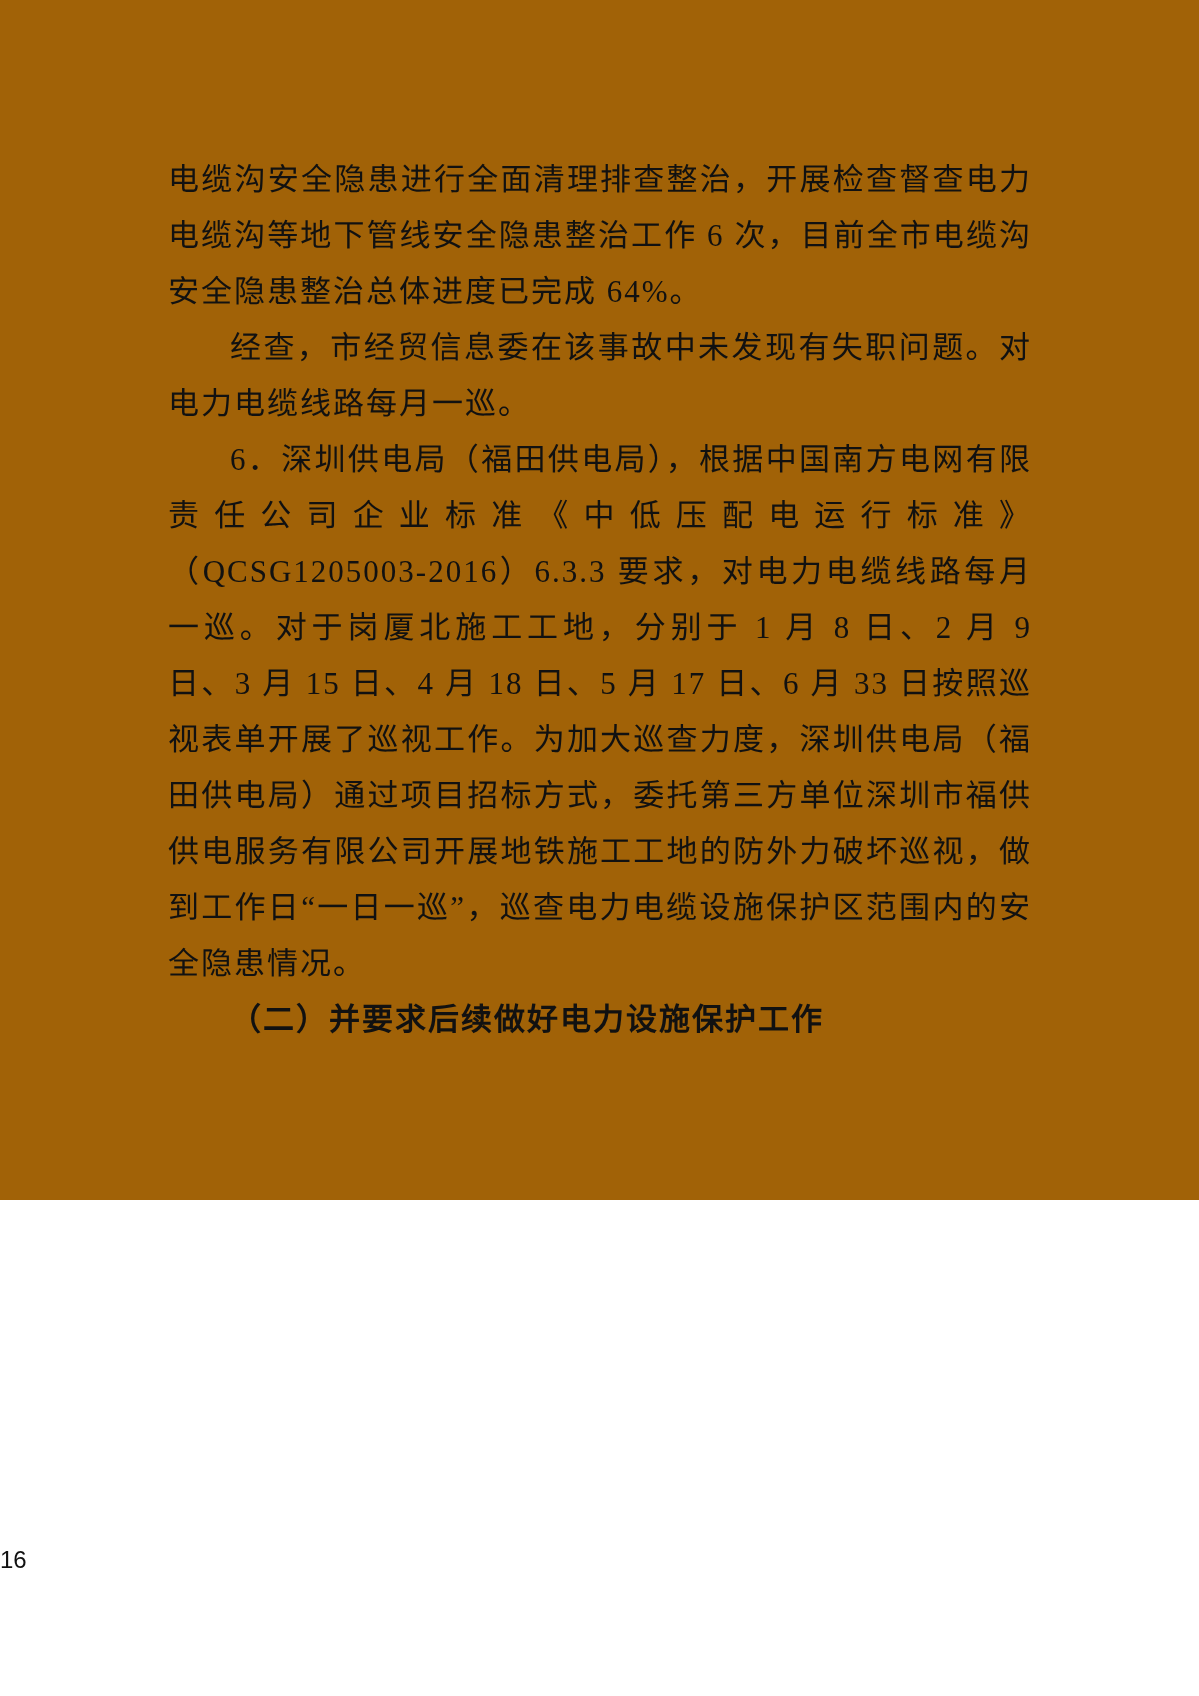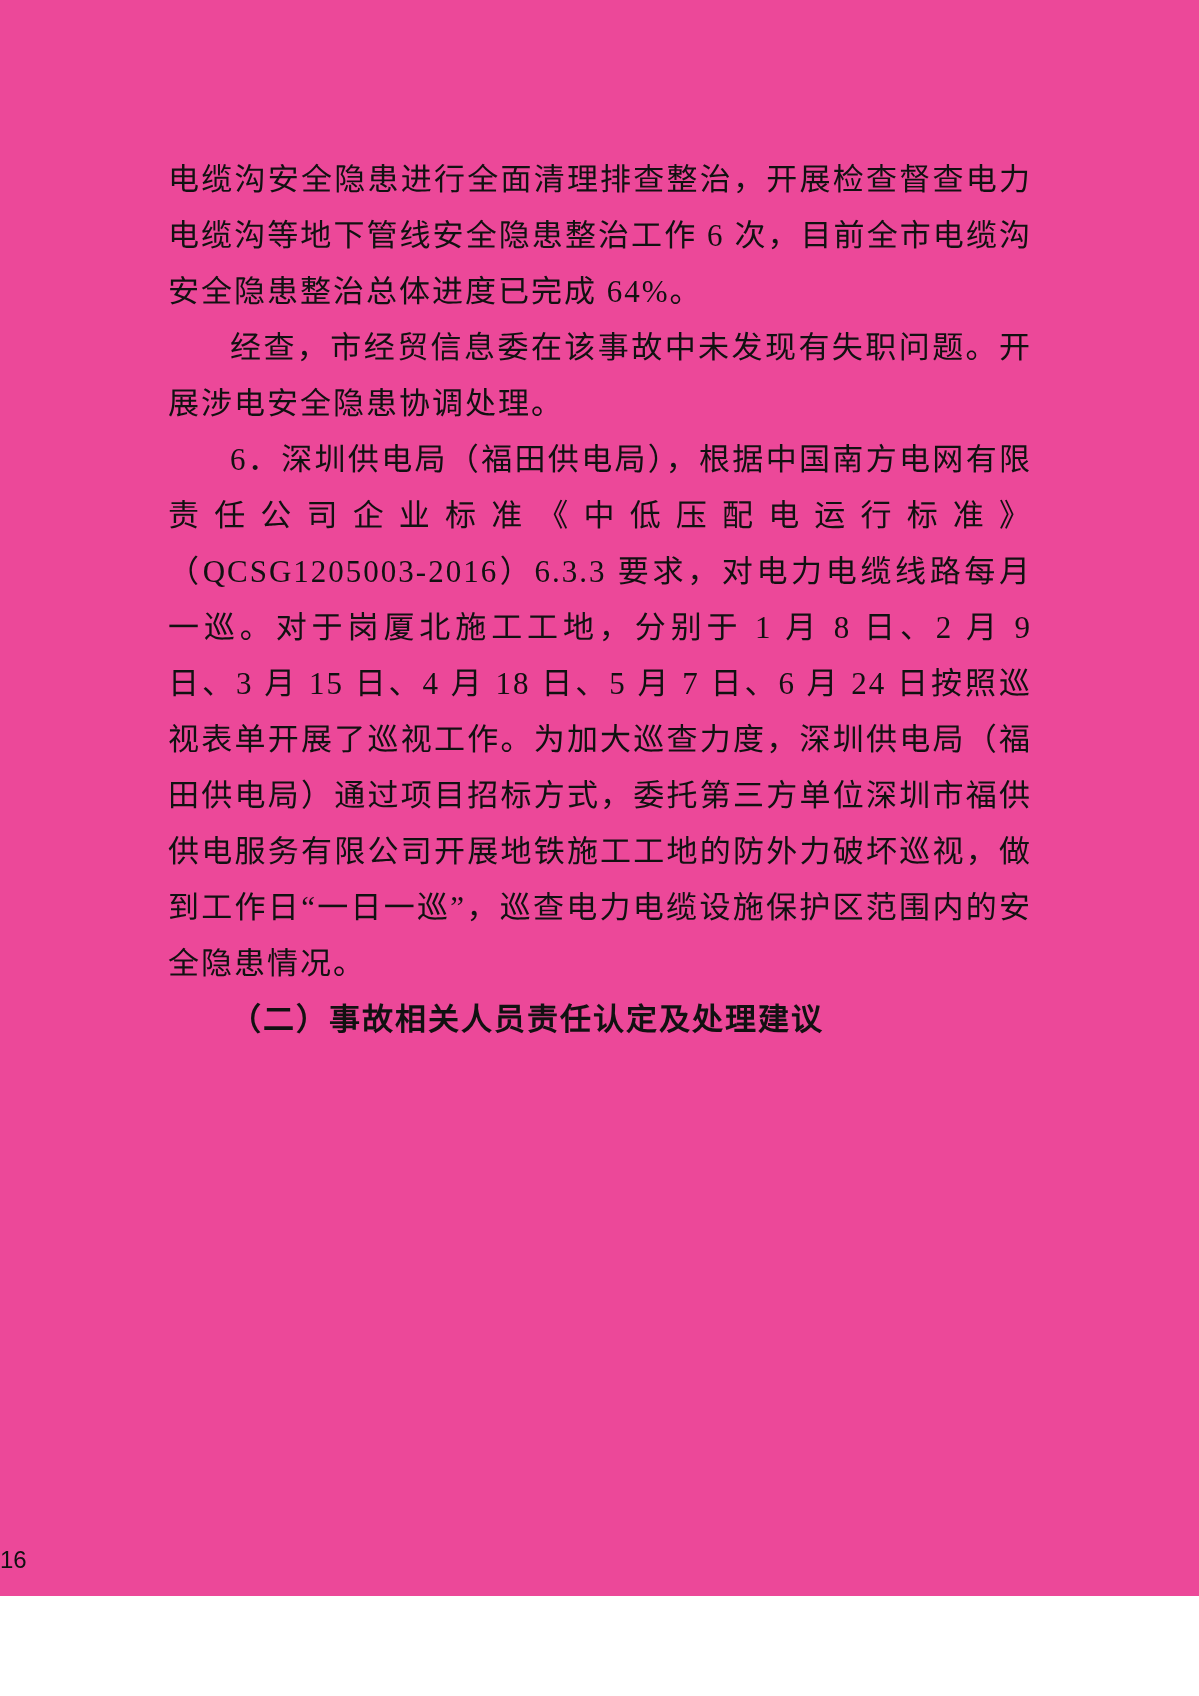--- a/index.html
+++ b/index.html
@@ -13,22 +13,22 @@
     position: relative;
     overflow: hidden;
     font-family: "Liberation Serif", "DejaVu Serif", serif;
     color: #111111;
   }
   .page {
     position: absolute;
     left: 0;
     top: 0;
     width: 1199px;
-    height: 1596px;
-    background: #ec4899;
+    height: 1200px;
+    background: #a16207;
   }
   .text-body {
     position: absolute;
     left: 168px;
     top: 152px;
     width: 864px;
     font-size: 31px;
     line-height: 56px;
     letter-spacing: 2px;
     text-align: justify;
@@ -59,22 +59,22 @@
     color: #111111;
   }
 </style>
 </head>
 <body>
 
 <div class="page">
 
   <div class="text-body">
     <p class="no-indent">电缆沟安全隐患进行全面清理排查整治，开展检查督查电力电缆沟等地下管线安全隐患整治工作 6 次，目前全市电缆沟安全隐患整治总体进度已完成 64%。</p>
-    <p>经查，市经贸信息委在该事故中未发现有失职问题。开展涉电安全隐患协调处理。</p>
-    <p>6．深圳供电局（福田供电局），根据中国南方电网有限责任公司企业标准《中低压配电运行标准》（QCSG1205003-2016）6.3.3 要求，对电力电缆线路每月一巡。对于岗厦北施工工地，分别于 1 月 8 日、2 月 9 日、3 月 15 日、4 月 18 日、5 月 7 日、6 月 24 日按照巡视表单开展了巡视工作。为加大巡查力度，深圳供电局（福田供电局）通过项目招标方式，委托第三方单位深圳市福供供电服务有限公司开展地铁施工工地的防外力破坏巡视，做到工作日“一日一巡”，巡查电力电缆设施保护区范围内的安全隐患情况。</p>
-    <p class="heading">（二）事故相关人员责任认定及处理建议</p>
+    <p>经查，市经贸信息委在该事故中未发现有失职问题。对电力电缆线路每月一巡。</p>
+    <p>6．深圳供电局（福田供电局），根据中国南方电网有限责任公司企业标准《中低压配电运行标准》（QCSG1205003-2016）6.3.3 要求，对电力电缆线路每月一巡。对于岗厦北施工工地，分别于 1 月 8 日、2 月 9 日、3 月 15 日、4 月 18 日、5 月 17 日、6 月 33 日按照巡视表单开展了巡视工作。为加大巡查力度，深圳供电局（福田供电局）通过项目招标方式，委托第三方单位深圳市福供供电服务有限公司开展地铁施工工地的防外力破坏巡视，做到工作日“一日一巡”，巡查电力电缆设施保护区范围内的安全隐患情况。</p>
+    <p class="heading">（二）并要求后续做好电力设施保护工作</p>
   </div>
 
   <div class="page-footer">
     <span>16</span>
   </div>
 
 </div>
 
 </body></html>

